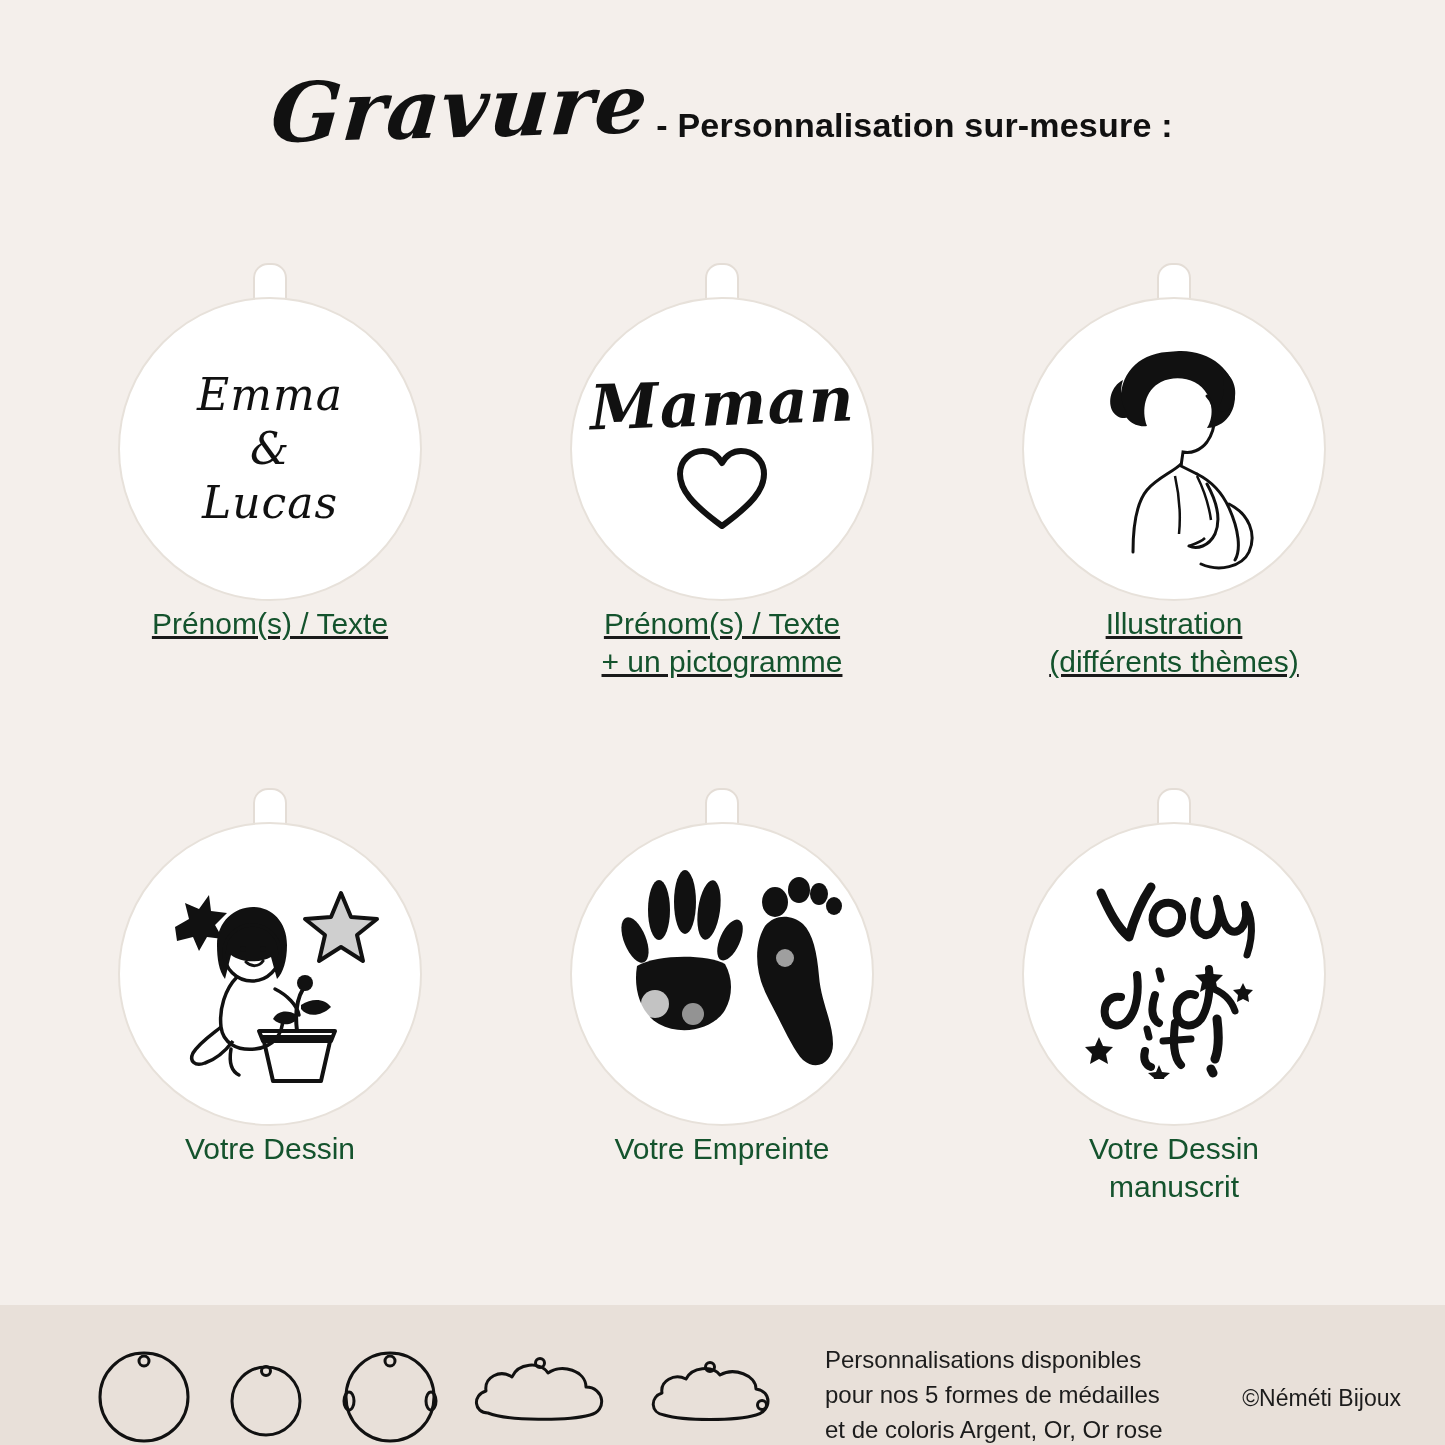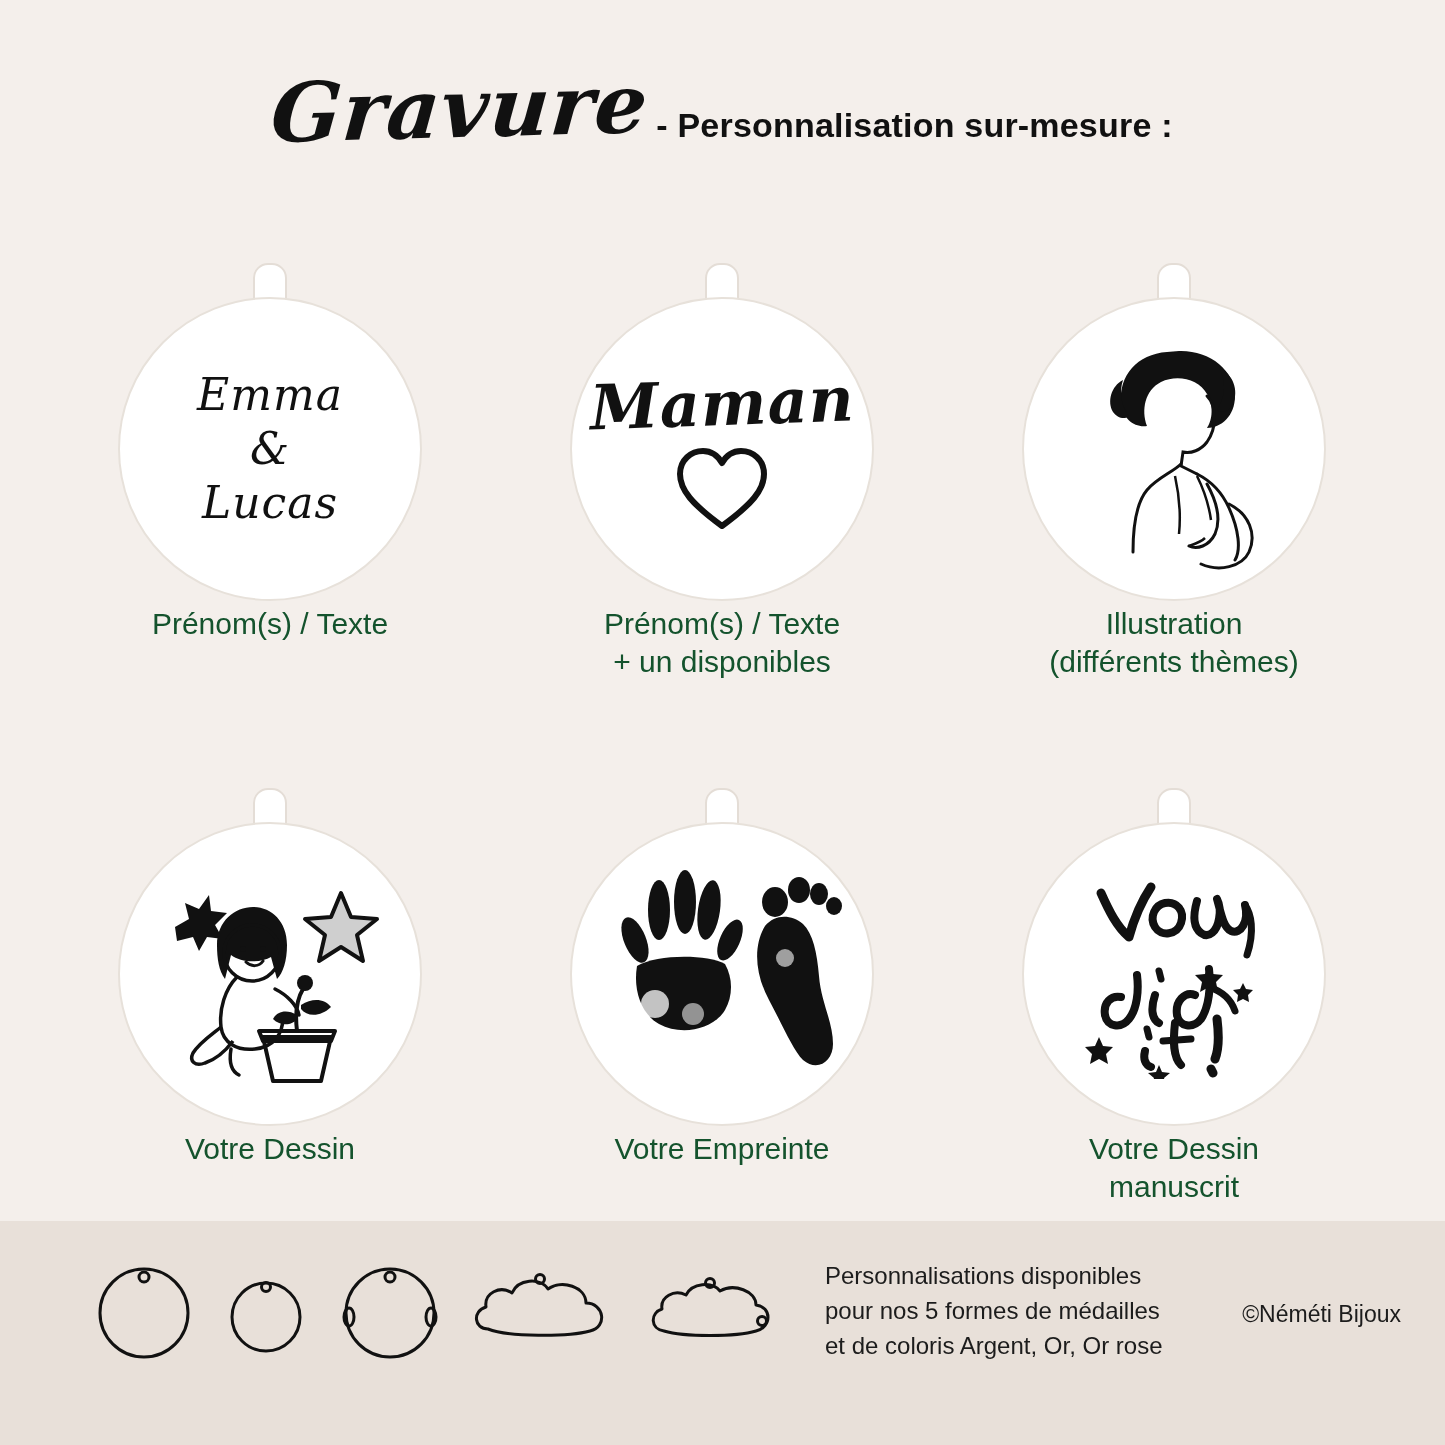--- a/index.html
+++ b/index.html
@@ -60,21 +60,21 @@
     height: 1050px;
   }
   .cell {
     position: absolute;
     width: 420px;
     text-align: center;
   }
   .cell.c1 { left: 60px; }
   .cell.c2 { left: 512px; }
   .cell.c3 { left: 964px; }
-  .cell.r1 { top: 20px; }
+  .cell.r1 { top: 20px; text-decoration: underline; }
   .cell.r2 { top: 545px; }
 
   .medal-wrap {
     position: relative;
     width: 420px;
     height: 360px;
   }
   
   .bail {
     position: absolute;
@@ -139,21 +139,21 @@
     align-items: center;
     gap: 6px;
   }
 
   
   .footer {
     position: absolute;
     left: 0;
     bottom: 0;
     width: 1445px;
-    height: 224px;
+    height: 140px;
     background: #e8e0d9;
   }
   .shapes {
     position: absolute;
     left: 90px;
     top: 34px;
     display: flex;
     align-items: center;
     gap: 22px;
   }
@@ -210,21 +210,21 @@
           <span>
             <svg width="96" height="86" viewBox="0 0 96 86" aria-hidden="true">
               <path d="M48 80 C 18 58, 6 44, 6 28 C 6 14, 17 5, 29 5 C 38 5, 44 10, 48 17 C 52 10, 58 5, 67 5 C 79 5, 90 14, 90 28 C 90 44, 78 58, 48 80 Z" fill="none" stroke="#111" stroke-width="6" stroke-linejoin="round"></path>
             </svg>
           </span>
         </div>
       </div>
     </div>
     <div class="caption">
       <div>Prénom(s) / Texte</div>
-      <div>+ un disponibles</div>
+      <div>+ un pictogramme</div>
     </div>
   </div>
 
   <div class="cell c3 r1">
     <div class="medal-wrap">
       <div class="bail"></div>
       <div class="disc">
         <span>
           <svg width="250" height="250" viewBox="0 0 250 250" aria-hidden="true">
 

